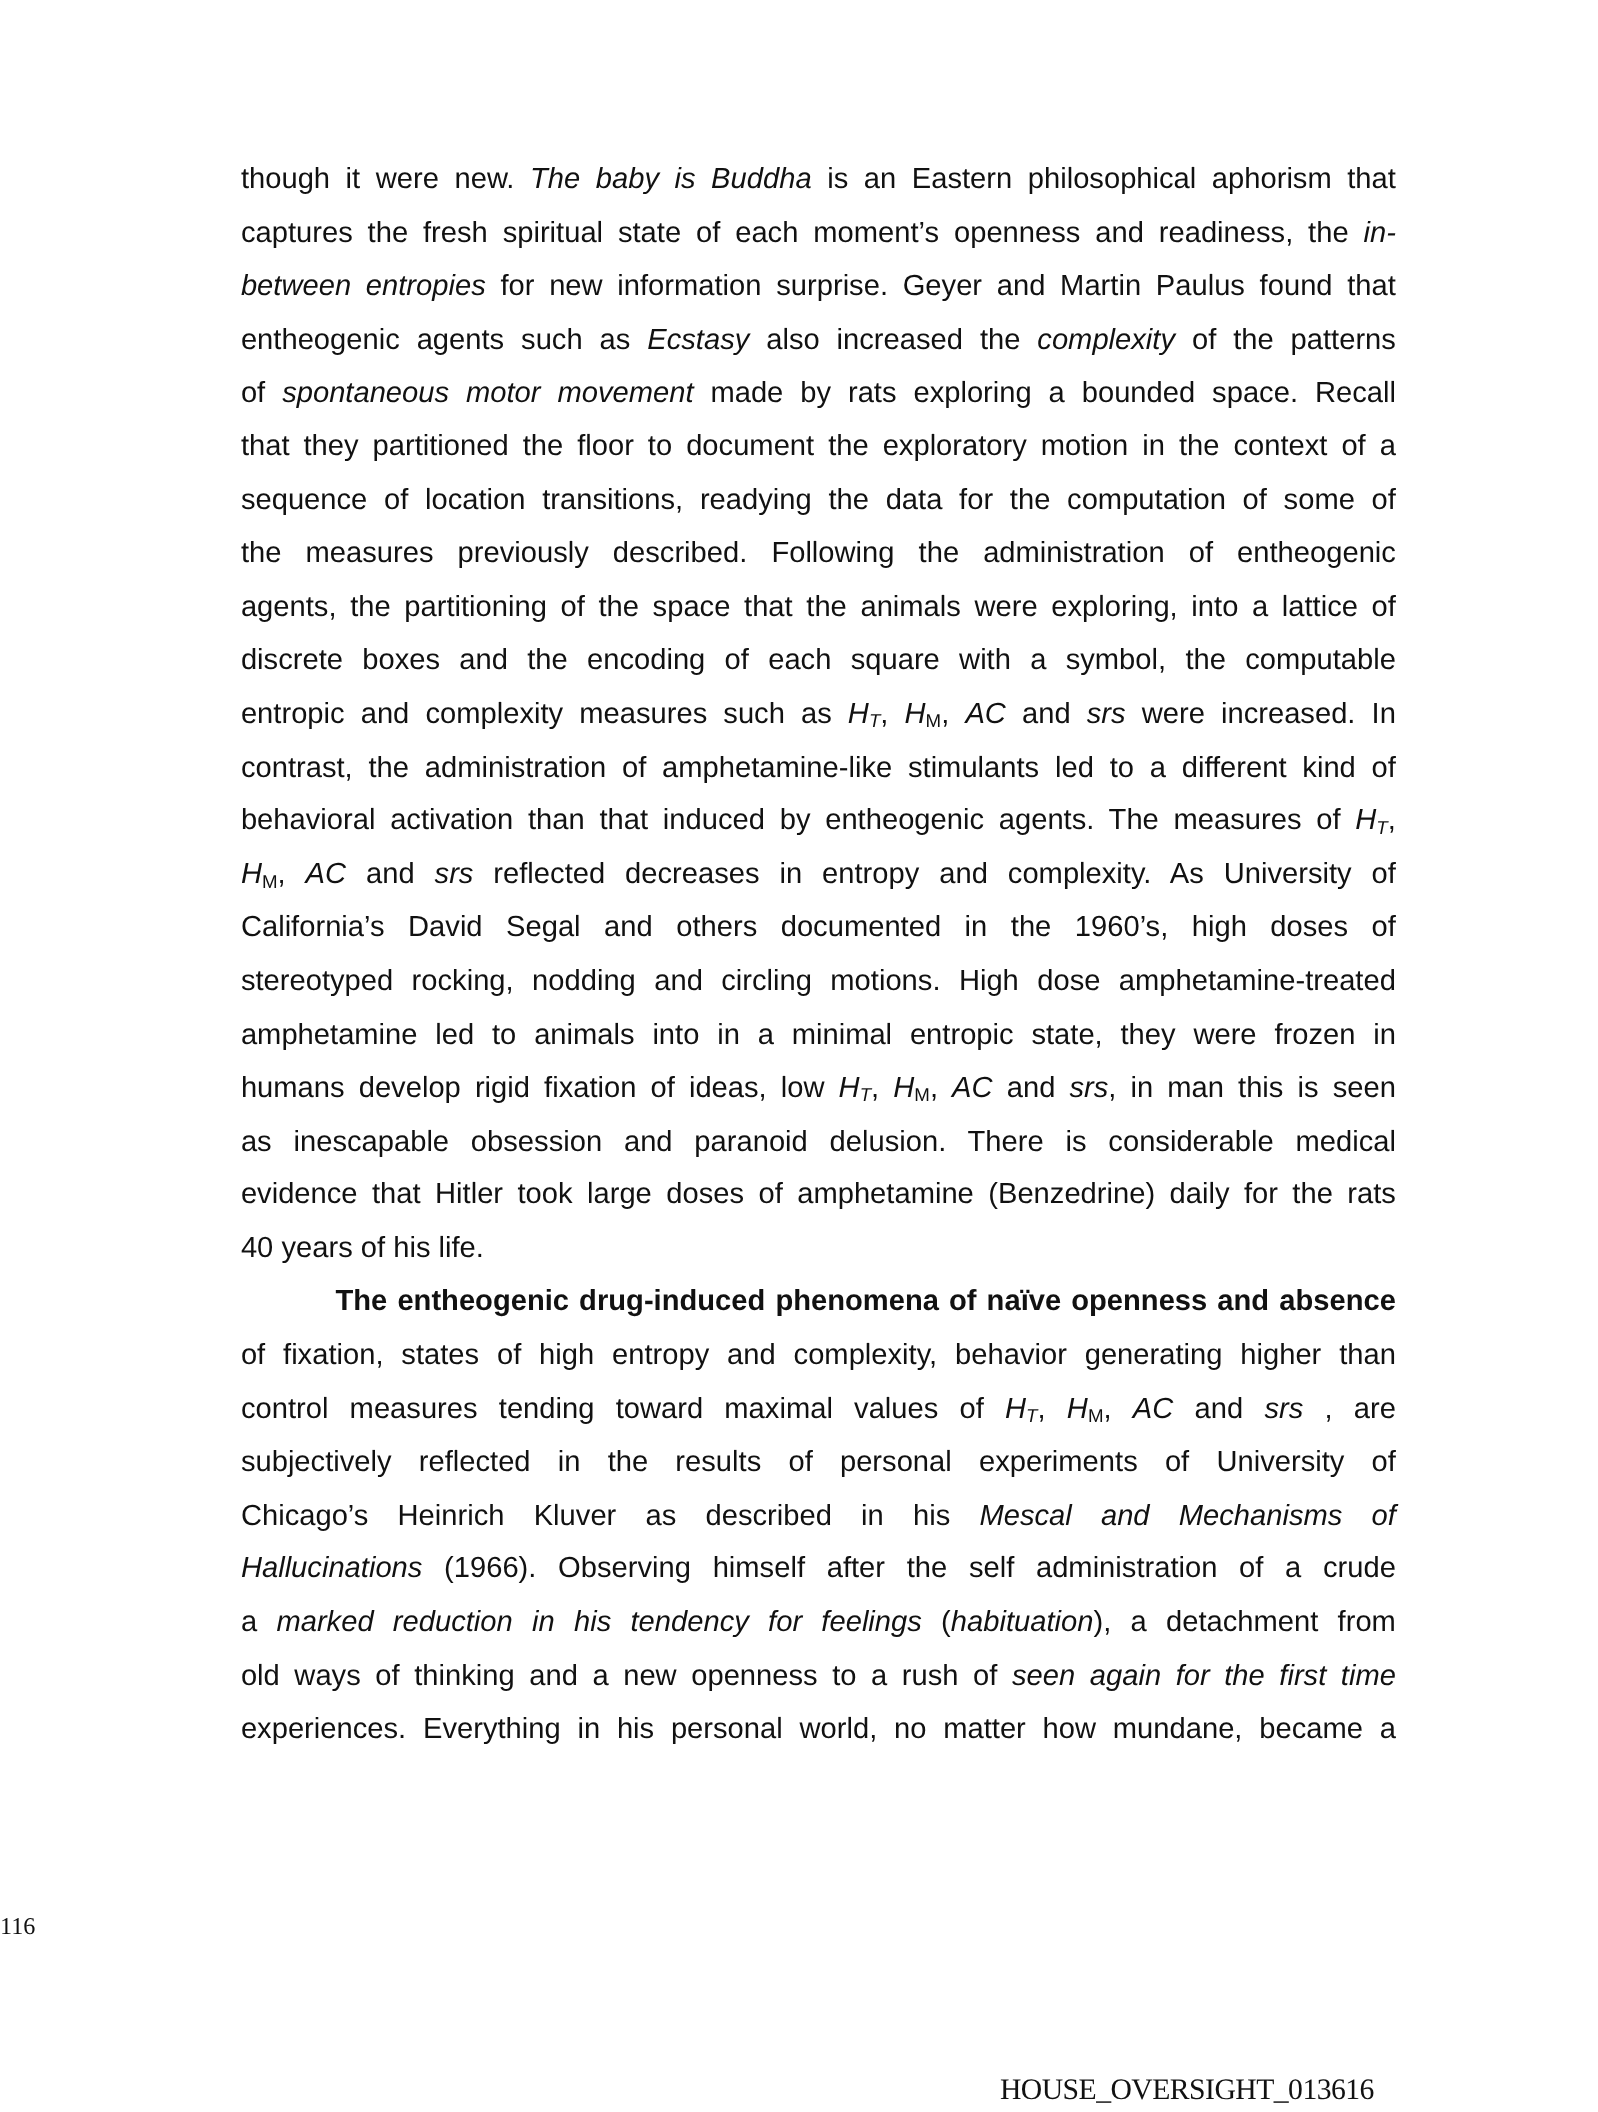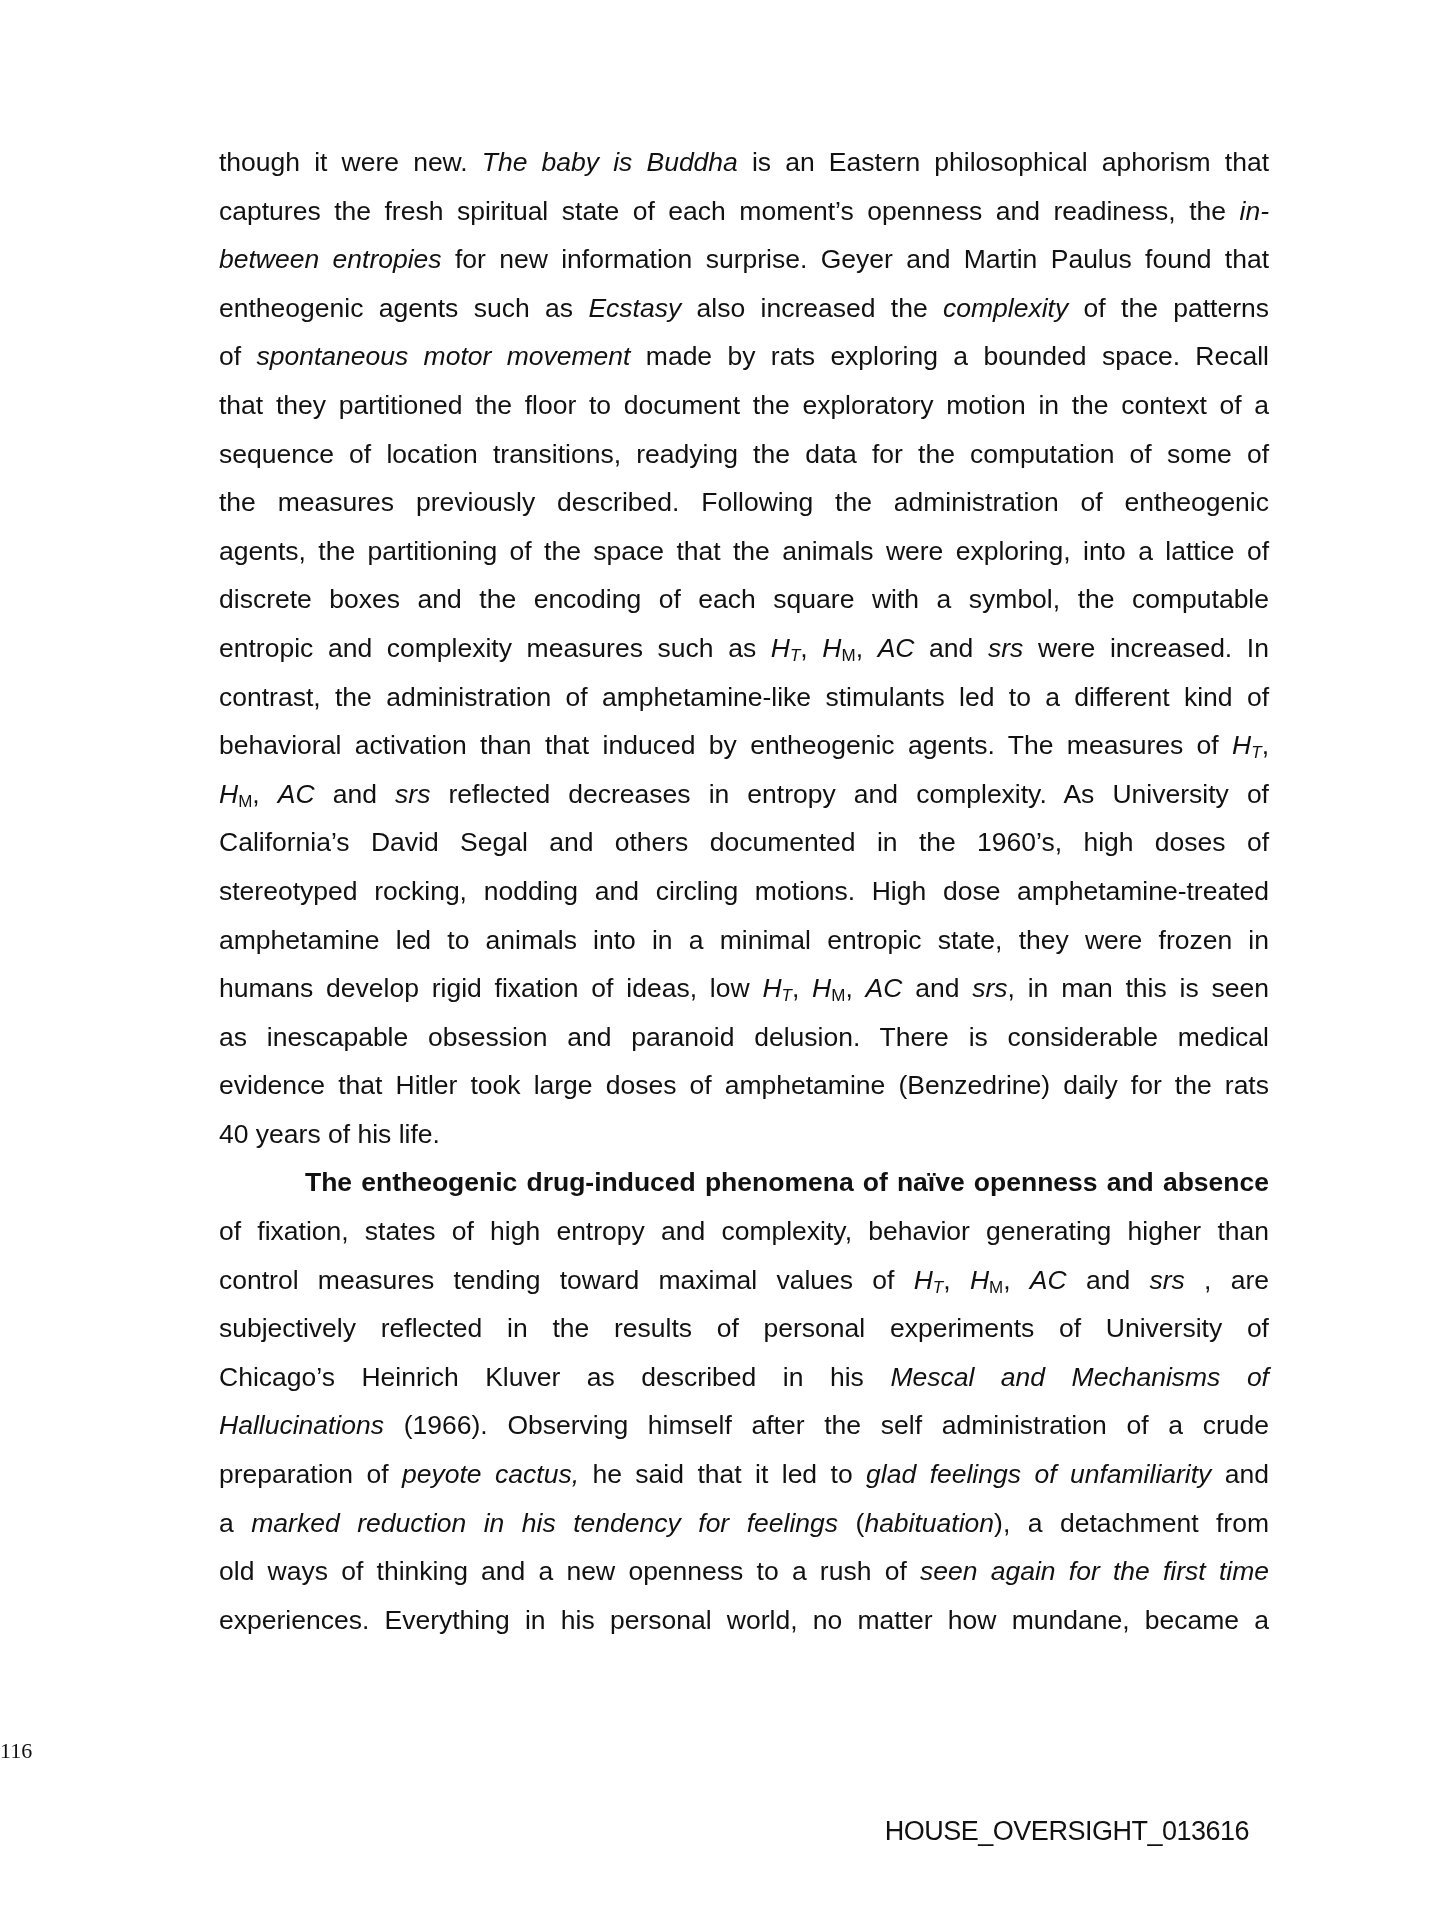--- a/index.html
+++ b/index.html
@@ -61,22 +61,22 @@
       width: 1453px;
       top: 1738px;
       text-align: left;
       font-family: "Liberation Serif", serif;
       font-size: 22px;
       color: #111111;
     }
     .bates {
       position: absolute;
       right: 40px;
-      top: 1816px;
-      font-family: Liberation Sans, sans-serif;
+      top: 1884px;
+      font-family: Liberation Serif, serif;
       font-size: 27px;
       letter-spacing: -0.5px;
       color: #111111;
     }
   </style>
 </head>
 <body>
 
 <div class="page">
   <div class="body-text" id="body-text">
@@ -100,20 +100,19 @@
       <span class="line"><span class="seg">humans develop rigid fixation of ideas, low </span><span class="seg i">H</span><sub class="i">T</sub><span class="seg">, </span><span class="seg i">H</span><sub>M</sub><span class="seg">, </span><span class="seg i">AC</span><span class="seg"> and </span><span class="seg i">srs</span><span class="seg">, in man this is seen</span></span>
       <span class="line"><span class="seg">as inescapable obsession and paranoid delusion. There is considerable medical</span></span>
       <span class="line"><span class="seg">evidence that Hitler took large doses of amphetamine (Benzedrine) daily for the rats</span></span>
       <span class="line last"><span class="seg">40 years of his life.</span></span>
       <span class="line indent"><span class="seg">The entheogenic drug-induced phenomena of naïve openness and absence</span></span>
       <span class="line"><span class="seg">of fixation, states of high entropy and complexity, behavior generating higher than</span></span>
       <span class="line"><span class="seg">control measures tending toward maximal values of </span><span class="seg i">H</span><sub class="i">T</sub><span class="seg">, </span><span class="seg i">H</span><sub>M</sub><span class="seg">, </span><span class="seg i">AC</span><span class="seg"> and </span><span class="seg i">srs</span><span class="seg"> , are</span></span>
       <span class="line"><span class="seg">subjectively reflected in the results of personal experiments of University of</span></span>
       <span class="line"><span class="seg">Chicago’s Heinrich Kluver as described in his </span><span class="seg i">Mescal and Mechanisms of</span></span>
       <span class="line"><span class="seg i">Hallucinations</span><span class="seg"> (1966). Observing himself after the self administration of a crude</span></span>
-      <span class="line"><span class="seg">preparation of </span><span class="seg i">peyote cactus,</span><span class="seg"> he said that it led to </span><span class="seg i">glad feelings of unfamiliarity</span><span class="seg"> and</span></span>
       <span class="line"><span class="seg">a </span><span class="seg i">marked reduction in his tendency for feelings</span><span class="seg"> (</span><span class="seg i">habituation</span><span class="seg">), a detachment from</span></span>
       <span class="line"><span class="seg">old ways of thinking and a new openness to a rush of </span><span class="seg i">seen again for the first time</span></span>
       <span class="line"><span class="seg">experiences. Everything in his personal world, no matter how mundane, became a</span></span>
     </div>
   <div class="page-number">116</div>
   <div class="bates">HOUSE_OVERSIGHT_013616</div>
 </div>
 
 </body></html>

